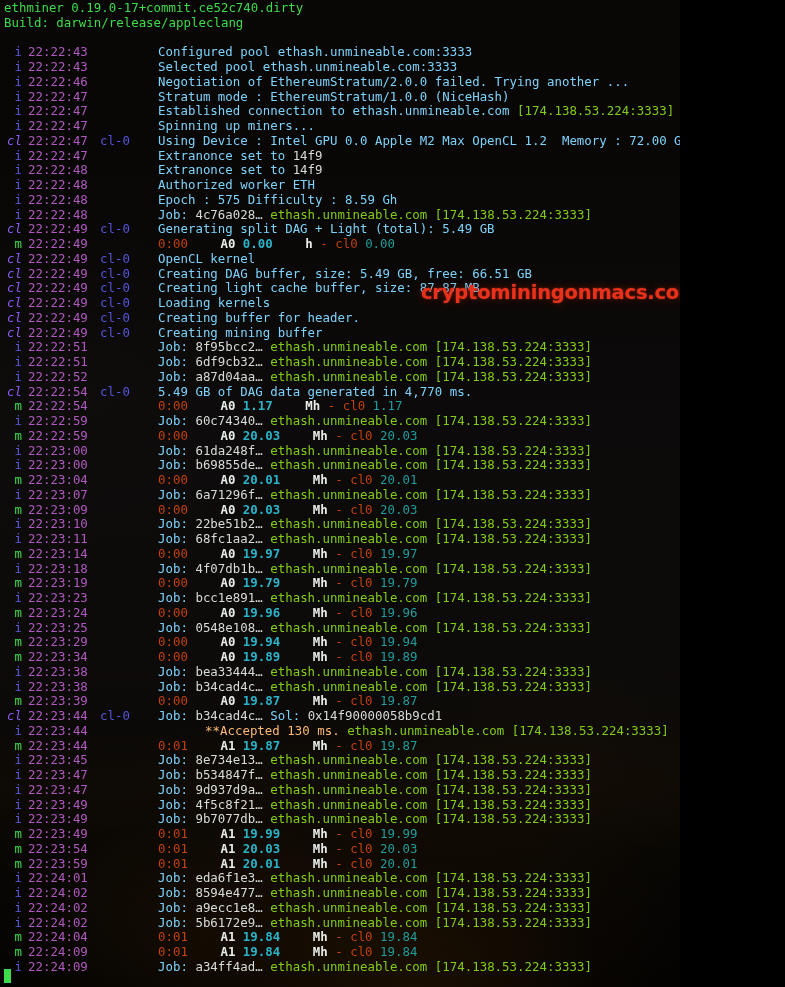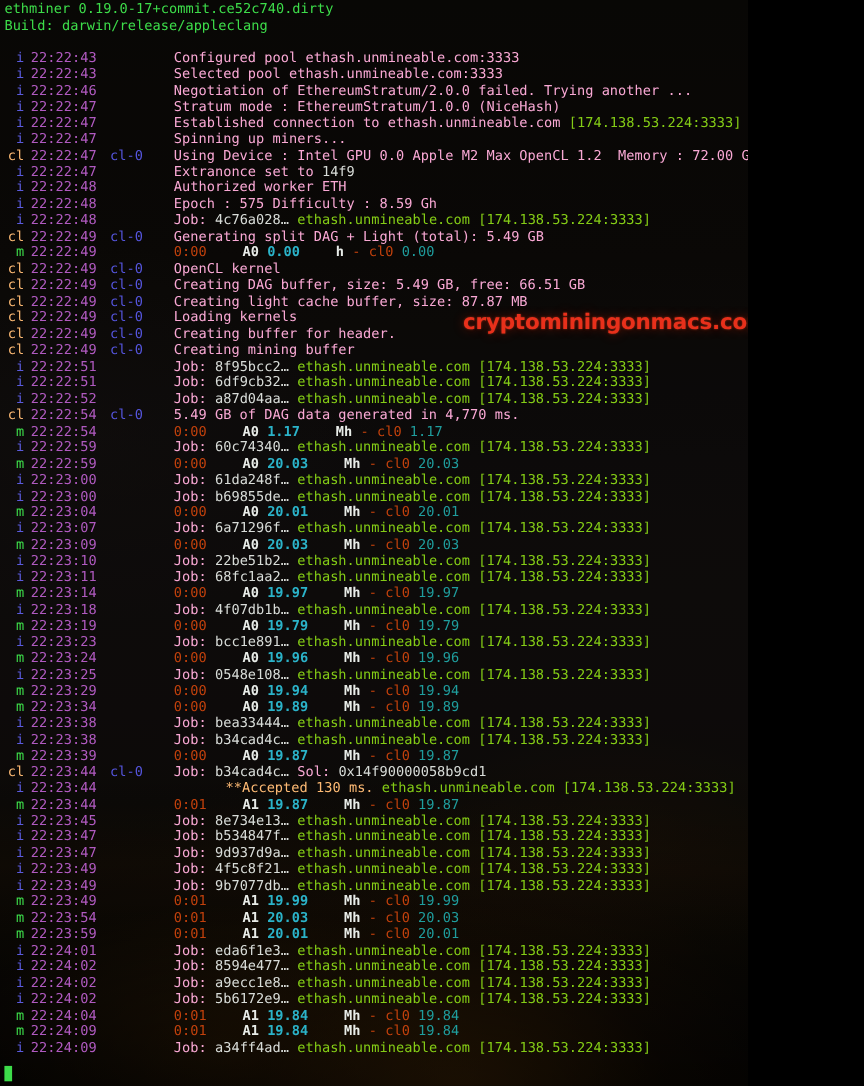--- a/index.html
+++ b/index.html
@@ -65,25 +65,25 @@
   .lvl {
     display: inline-block;
     width: 22px;
     text-align: right;
   }
   .ts  { display: inline-block; width: 66px; text-align: left; padding-left: 6px; color: #b05ac0; }
   .dev { display: inline-block; width: 58px; text-align: left; padding-left: 6px; color: #5555dd; }
   .msg { display: inline-block; }
 
   .lvl-i  { color: #5b5bdd; }
-  .lvl-cl { color: #fdba74; }
+  .lvl-cl { color: #8b5cf6; font-style: italic; }
   .lvl-m  { color: #3ddc4a; }
 
   
-  .g   { color: #f9a8d4; }            
+  .g   { color: #7dd3fc; }            
   .gd  { color: #84cc16; }            
   .w   { color: #d8dcd8; }            
   .acc { color: #fdba74; margin-left: 47px; }            
   .t   { color: #c2410c; }            
   .tb  { color: #2bb3c9; font-weight: bold; }  
   .wb  { color: #e8ece8; font-weight: bold; margin-left: 25px; }  
   .tl  { color: #1f9d9d; }            
 
   #watermark {
     position: absolute;
@@ -118,20 +118,21 @@
     <div class="blank"></div>
     <div id="log">
         <div class="line"><span class="lvl lvl-i">i</span><span class="ts">22:22:43</span><span class="dev"></span><span class="msg"><span class="g">Configured pool ethash.unmineable.com:3333</span></span></div>
         <div class="line"><span class="lvl lvl-i">i</span><span class="ts">22:22:43</span><span class="dev"></span><span class="msg"><span class="g">Selected pool ethash.unmineable.com:3333</span></span></div>
         <div class="line"><span class="lvl lvl-i">i</span><span class="ts">22:22:46</span><span class="dev"></span><span class="msg"><span class="g">Negotiation of EthereumStratum/2.0.0 failed. Trying another ...</span></span></div>
         <div class="line"><span class="lvl lvl-i">i</span><span class="ts">22:22:47</span><span class="dev"></span><span class="msg"><span class="g">Stratum mode : EthereumStratum/1.0.0 (NiceHash)</span></span></div>
         <div class="line"><span class="lvl lvl-i">i</span><span class="ts">22:22:47</span><span class="dev"></span><span class="msg"><span class="g">Established connection to ethash.unmineable.com </span><span class="gd">[174.138.53.224:3333]</span></span></div>
         <div class="line"><span class="lvl lvl-i">i</span><span class="ts">22:22:47</span><span class="dev"></span><span class="msg"><span class="g">Spinning up miners...</span></span></div>
         <div class="line"><span class="lvl lvl-cl">cl</span><span class="ts">22:22:47</span><span class="dev">cl-0</span><span class="msg"><span class="g">Using Device : Intel GPU 0.0 Apple M2 Max OpenCL 1.2  Memory : 72.00 GB (77309411328 B)</span></span></div>
         <div class="line"><span class="lvl lvl-i">i</span><span class="ts">22:22:47</span><span class="dev"></span><span class="msg"><span class="g">Extranonce set to </span><span class="w">14f9</span></span></div>
+        <div class="line"><span class="lvl lvl-i">i</span><span class="ts">22:22:48</span><span class="dev"></span><span class="msg"><span class="g">Extranonce set to </span><span class="w">14f9</span></span></div>
         <div class="line"><span class="lvl lvl-i">i</span><span class="ts">22:22:48</span><span class="dev"></span><span class="msg"><span class="g">Authorized worker ETH</span></span></div>
         <div class="line"><span class="lvl lvl-i">i</span><span class="ts">22:22:48</span><span class="dev"></span><span class="msg"><span class="g">Epoch : 575 Difficulty : 8.59 Gh</span></span></div>
         <div class="line"><span class="lvl lvl-i">i</span><span class="ts">22:22:48</span><span class="dev"></span><span class="msg"><span class="g">Job: </span><span class="w">4c76a028…</span><span class="gd"> ethash.unmineable.com </span><span class="gd">[174.138.53.224:3333]</span></span></div>
         <div class="line"><span class="lvl lvl-cl">cl</span><span class="ts">22:22:49</span><span class="dev">cl-0</span><span class="msg"><span class="g">Generating split DAG + Light (total): 5.49 GB</span></span></div>
         <div class="line"><span class="lvl lvl-m">m</span><span class="ts">22:22:49</span><span class="dev"></span><span class="msg"><span class="t">0:00 </span><span class="wb">A0 </span><span class="tb">0.00 </span><span class="wb">h </span><span class="t">- cl0 </span><span class="tl">0.00</span></span></div>
         <div class="line"><span class="lvl lvl-cl">cl</span><span class="ts">22:22:49</span><span class="dev">cl-0</span><span class="msg"><span class="g">OpenCL kernel</span></span></div>
         <div class="line"><span class="lvl lvl-cl">cl</span><span class="ts">22:22:49</span><span class="dev">cl-0</span><span class="msg"><span class="g">Creating DAG buffer, size: 5.49 GB, free: 66.51 GB</span></span></div>
         <div class="line"><span class="lvl lvl-cl">cl</span><span class="ts">22:22:49</span><span class="dev">cl-0</span><span class="msg"><span class="g">Creating light cache buffer, size: 87.87 MB</span></span></div>
         <div class="line"><span class="lvl lvl-cl">cl</span><span class="ts">22:22:49</span><span class="dev">cl-0</span><span class="msg"><span class="g">Loading kernels</span></span></div>
         <div class="line"><span class="lvl lvl-cl">cl</span><span class="ts">22:22:49</span><span class="dev">cl-0</span><span class="msg"><span class="g">Creating buffer for header.</span></span></div>

